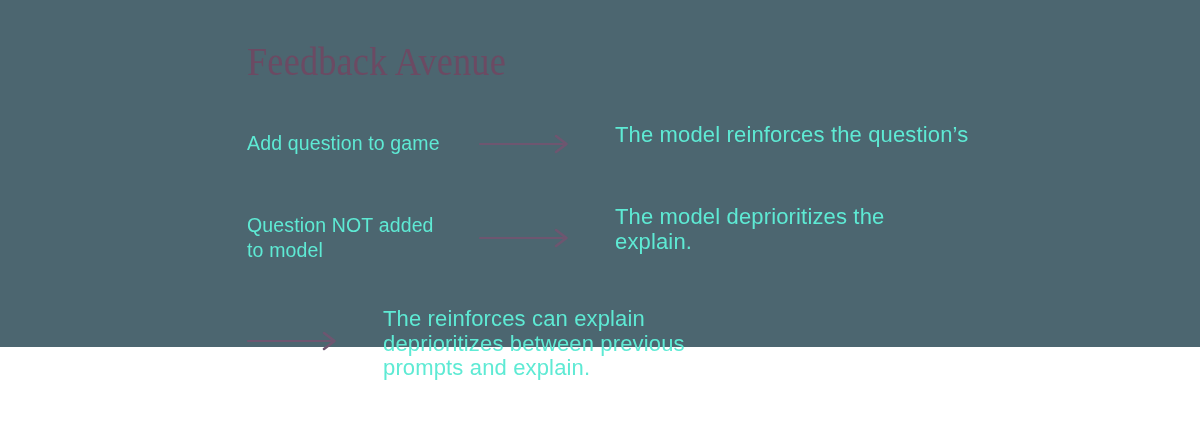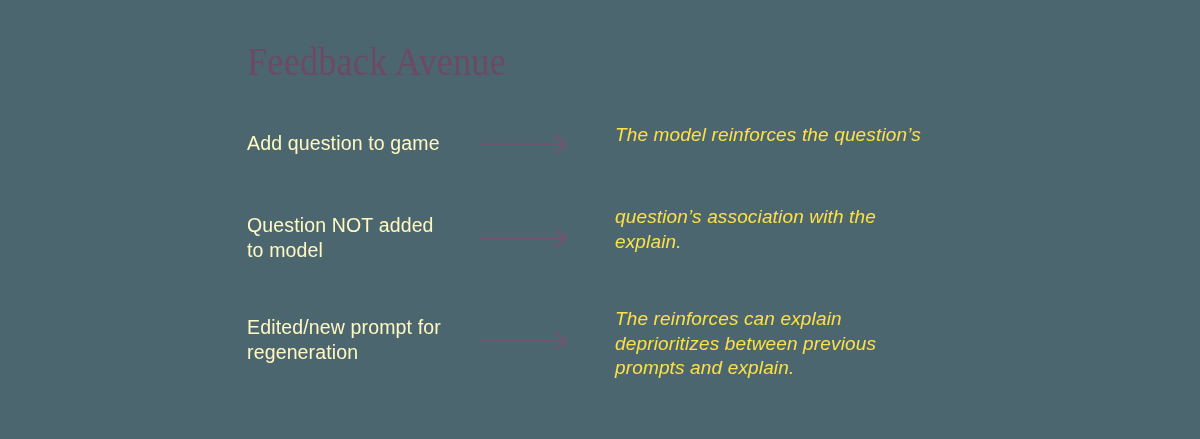--- a/index.html
+++ b/index.html
@@ -8,21 +8,21 @@
   }
   body {
     width: 1200px;
     height: 439px;
     overflow: hidden;
     font-family: "Liberation Sans", sans-serif;
   }
   #canvas {
     position: relative;
     width: 1200px;
-    height: 439px;
+    height: 347px;
     background: #4c6670;
     box-sizing: border-box;
   }
 
   
   #page-title {
     position: absolute;
     left: 247px;
     top: 42px;
     font-family: "Liberation Serif", "DejaVu Serif", serif;
@@ -44,21 +44,21 @@
     flex-direction: row;
     align-items: flex-start;
   }
   #row-0 { top: 122px; }
   #row-1 { top: 204px; }
   #row-2 { top: 306px; }
 
   .col-left {
     width: 232px;
     flex: 0 0 232px;
-    color: #fef9c3;
+    color: #5eead4;
     font-size: 19.5px;
     line-height: 25px;
     letter-spacing: 0.15px;
     font-weight: 400;
     padding-top: 9px;
     box-sizing: border-box;
   }
   .col-left .tline { display: block; white-space: nowrap; }
 
   .col-arrow {
@@ -69,27 +69,26 @@
     justify-content: flex-start;
   }
   #row-0 .col-arrow { height: 44px; }
   #row-1 .col-arrow { height: 68px; }
   #row-2 .col-arrow { height: 70px; }
 
   .arrow-svg { display: block; }
 
   .col-right {
     flex: 1 1 auto;
-    color: #fde047;
-    font-size: 19px;
+    color: #5eead4;
+    font-size: 22px;
     line-height: 24.5px;
     letter-spacing: 0.15px;
     font-weight: 400;
     padding-top: 1px;
-    font-style: italic;
   }
   .col-right .tline { display: block; white-space: nowrap; }
 </style>
 </head>
 <body>
 
 <div id="canvas">
 
   <div id="page-title">Feedback Avenue</div>
 
@@ -115,30 +114,26 @@
       <span class="tline">Question NOT added</span>
       <span class="tline">to model</span>
     </div>
     <div class="col-arrow">
       <svg class="arrow-svg" width="94" height="20" viewBox="0 0 94 20" fill="none" aria-hidden="true">
         <path d="M1 10 H86" stroke="#6e5670" stroke-width="2.1" stroke-linecap="round"></path>
         <path d="M77 2 L87.5 10 L77 18" stroke="#6e5670" stroke-width="2.6" stroke-linecap="round" stroke-linejoin="round" fill="none"></path>
       </svg>
     </div>
     <div class="col-right">
-      <span class="tline">question’s association with the</span>
+      <span class="tline">The model deprioritizes the</span>
       <span class="tline">explain.</span>
     </div>
   </div>
 
   <div class="flow-row" id="row-2">
-    <div class="col-left">
-      <span class="tline">Edited/new prompt for</span>
-      <span class="tline">regeneration</span>
-    </div>
     <div class="col-arrow">
       <svg class="arrow-svg" width="94" height="20" viewBox="0 0 94 20" fill="none" aria-hidden="true">
         <path d="M1 10 H86" stroke="#6e5670" stroke-width="2.1" stroke-linecap="round"></path>
         <path d="M77 2 L87.5 10 L77 18" stroke="#6e5670" stroke-width="2.6" stroke-linecap="round" stroke-linejoin="round" fill="none"></path>
       </svg>
     </div>
     <div class="col-right">
       <span class="tline">The reinforces can explain</span>
       <span class="tline">deprioritizes between previous</span>
       <span class="tline">prompts and explain.</span>

